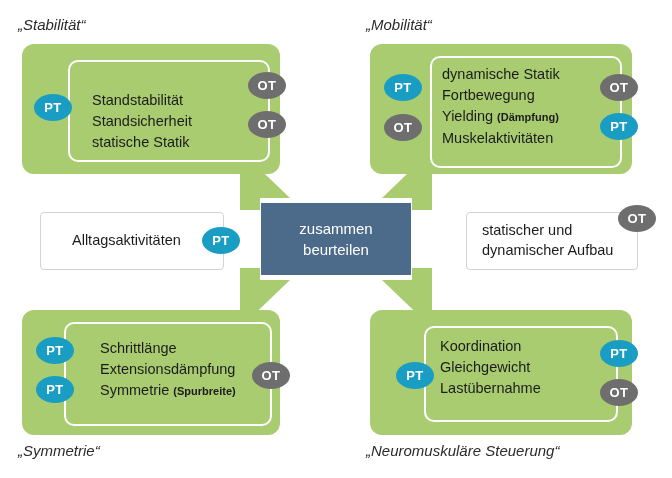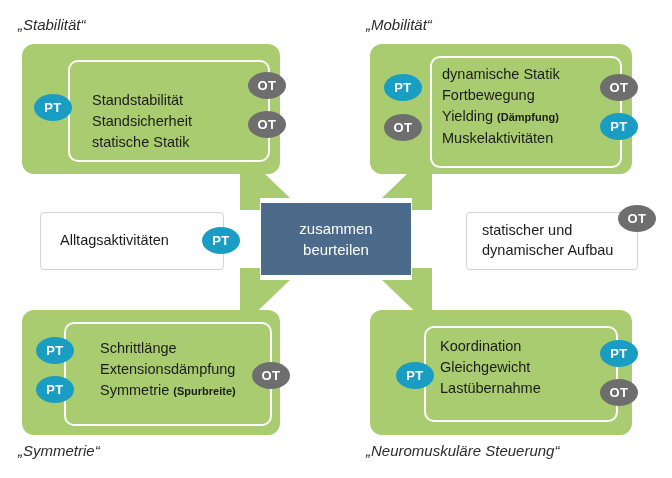--- a/index.html
+++ b/index.html
@@ -139,21 +139,21 @@
   }
   #side-box-left  { left: 40px;  top: 212px; width: 182px; height: 56px; }
   #side-box-right { left: 466px; top: 212px; width: 170px; height: 56px; }
   .side-text {
     position: absolute;
     font-size: 14.5px;
     color: #1c1c1c;
     line-height: 20px;
     white-space: nowrap;
   }
-  #side-text-left  { left: 60px;  top: 230px; }
+  #side-text-left  { left: 72px;  top: 230px; }
   #side-text-right { left: 482px; top: 220px; }
 </style>
 </head>
 <body>
 
 <div id="stage">
 
   <div class="corner-label" id="label-stabilitaet">„Stabilität“</div>
   <div class="corner-label" id="label-mobilitaet">„Mobilität“</div>
   <div class="corner-label" id="label-symmetrie">„Symmetrie“</div>

